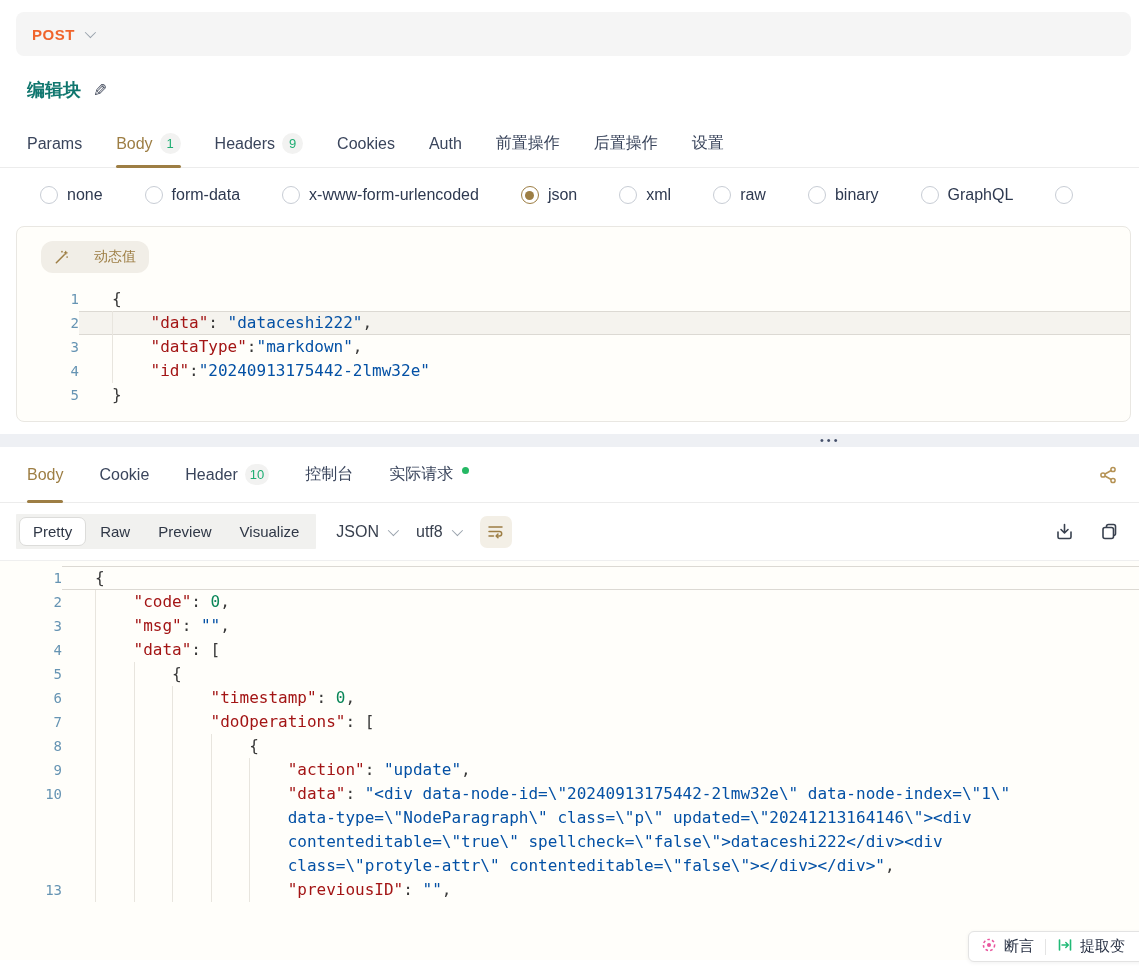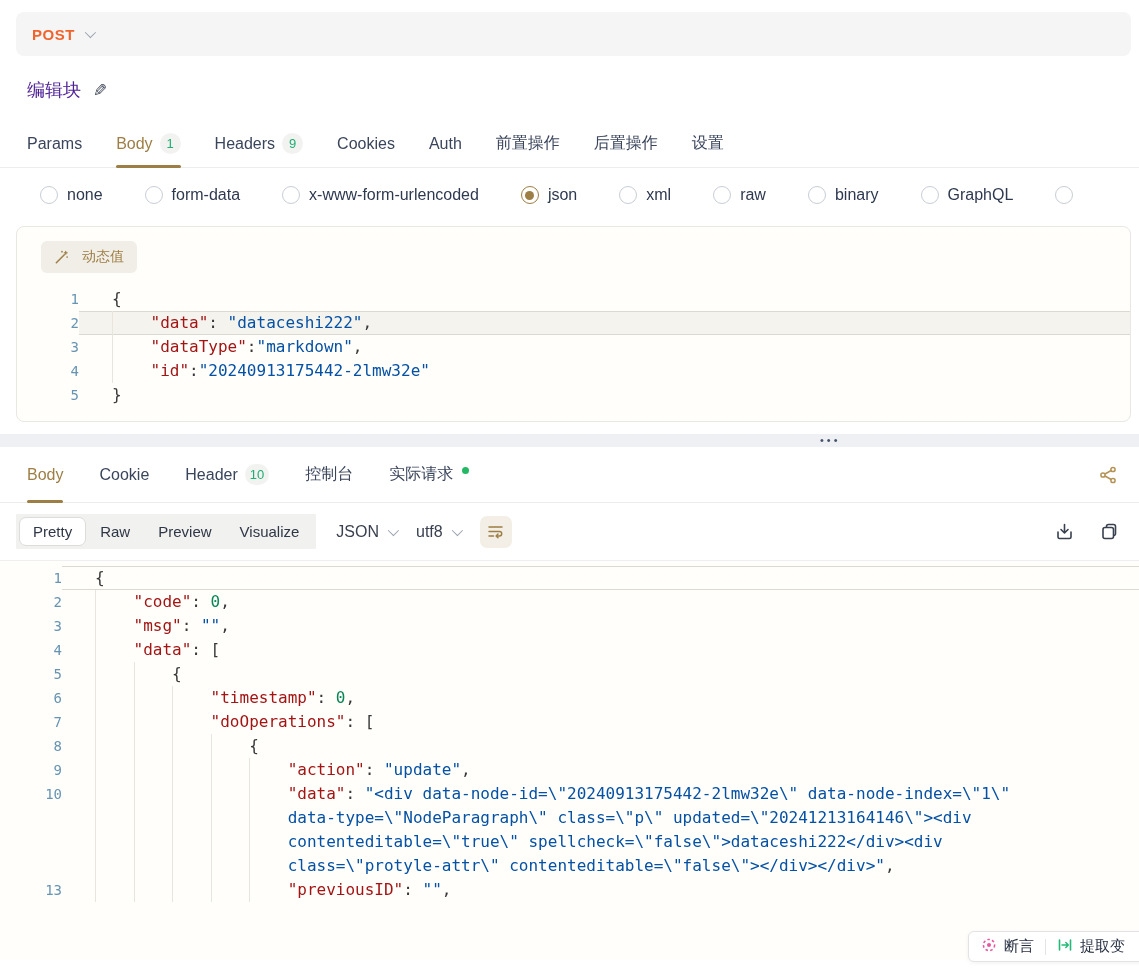--- a/index.html
+++ b/index.html
@@ -9,38 +9,38 @@
     font-family:"Liberation Sans","DejaVu Sans",sans-serif; color:#2b3342;
   }
   
   .url-bar { margin:12px 8px 0 16px; height:44px; background:#f5f5f5; border-radius:8px;
     display:flex; align-items:center; }
   .method { color:#f0642c; font-weight:bold; font-size:15px; letter-spacing:.5px; padding-left:16px; cursor:pointer; display:flex; align-items:center; gap:10px;}
   .chev { width:8px; height:8px; border-right:1.6px solid #9aa3ad; border-bottom:1.6px solid #9aa3ad; transform:rotate(45deg) translateY(-2px); display:inline-block; }
   .url-text { margin-left:36px; font-size:16px; color:#3a4250; }
   
   .title-row { margin:22px 0 0 27px; display:flex; align-items:center; gap:12px; }
-  .page-title { font-size:18px; color:#4c1d95; font-weight:400; }
+  .page-title { font-size:18px; color:#0f766e; font-weight:700; }
   .edit-ic { font-size:17px; color:#3e4658; transform:scaleX(-1) rotate(0deg); cursor:pointer; }
   
   .tabs { margin-top:18px; padding:0 27px; display:flex; gap:34px; height:48px; align-items:flex-start; border-bottom:1px solid #ececec; position:relative; }
   .tab { font-size:16px; color:#3a455c; height:100%; display:flex; align-items:center; gap:7px; position:relative; cursor:pointer; white-space:nowrap; }
   .tab.active { color:#9d7e44; }
   .tab.active::after { content:""; position:absolute; left:0; right:0; bottom:-1px; height:3px; border-radius:2px; background:#9d7e44; }
   .badge { background:#f2f2f1; color:#1fae73; border-radius:999px; min-width:21px; height:21px; line-height:21px; text-align:center; font-size:13px; padding:0 5px; }
   
   .radios { padding:18px 0 14px 40px; display:flex; gap:42px; align-items:flex-start; white-space:nowrap; overflow:hidden; }
   .radio { display:flex; align-items:center; gap:9px; cursor:pointer; }
   .rdot { width:18px; height:18px; border-radius:50%; border:1.5px solid #c8cdd5; background:#fff; flex-shrink:0; position:relative; }
   .radio.sel .rdot { border-color:#9d7e44; }
   .radio.sel .rdot::after { content:""; position:absolute; inset:3.5px; border-radius:50%; background:#9d7e44; }
   .rlabel { font-size:16px; color:#2e3950; }
   
   .req-panel { margin:8px 8px 0 16px; border:1px solid #e9e7e2; border-radius:8px; background:#fffefa; padding-bottom:14px; overflow:hidden; }
-  .dyn-btn { margin:14px 0 14px 24px; display:inline-flex; align-items:center; gap:13px; background:#f1eee7; border-radius:6px; padding:7px 13px; color:#9d7e44; font-size:14px; cursor:pointer; }
+  .dyn-btn { margin:14px 0 14px 24px; display:inline-flex; align-items:center; gap:25px; background:#f1eee7; border-radius:12px; padding:7px 13px; color:#9d7e44; font-size:14px; cursor:pointer; }
   
   .code { font-family:"DejaVu Sans Mono","Liberation Mono",monospace; font-size:16px; }
   .line { display:flex; height:24px; line-height:24px; }
   .ln { width:62px; text-align:right; color:#6694b3; font-size:14px; flex-shrink:0; font-family:"DejaVu Sans Mono",monospace; }
   .lc { flex:1; padding-left:33px; white-space:pre; overflow:hidden; }
   .lc.hl-fill { background:#f5f3ee; box-shadow:inset 0 1px 0 #dcd9d3, inset 0 -1px 0 #dcd9d3; }
   .lc.hl-border { box-shadow:inset 0 1px 0 #dcd9d3, inset 0 -1px 0 #dcd9d3; }
   .ind { display:inline-block; width:4ch; height:24px; vertical-align:top; border-left:1px solid #e8e5de; }
   .k { color:#a31515; } .s { color:#0451a5; } .num { color:#098658; } .p { color:#383838; }
   

